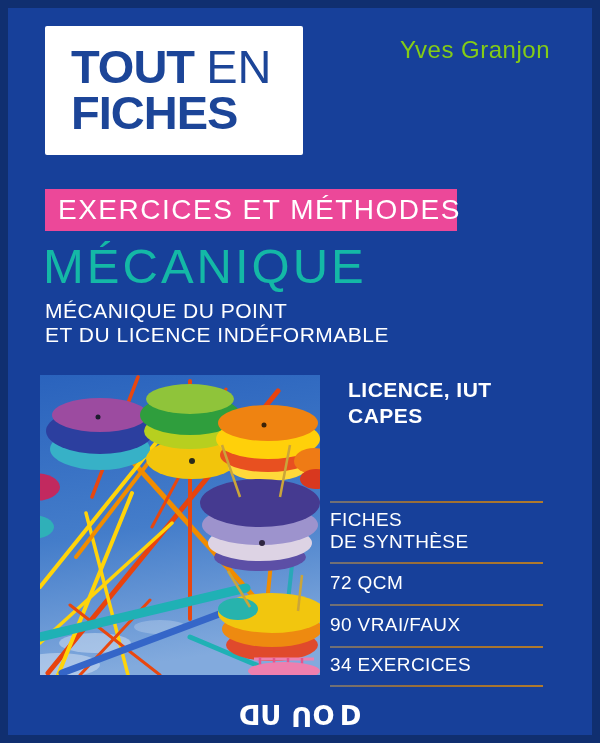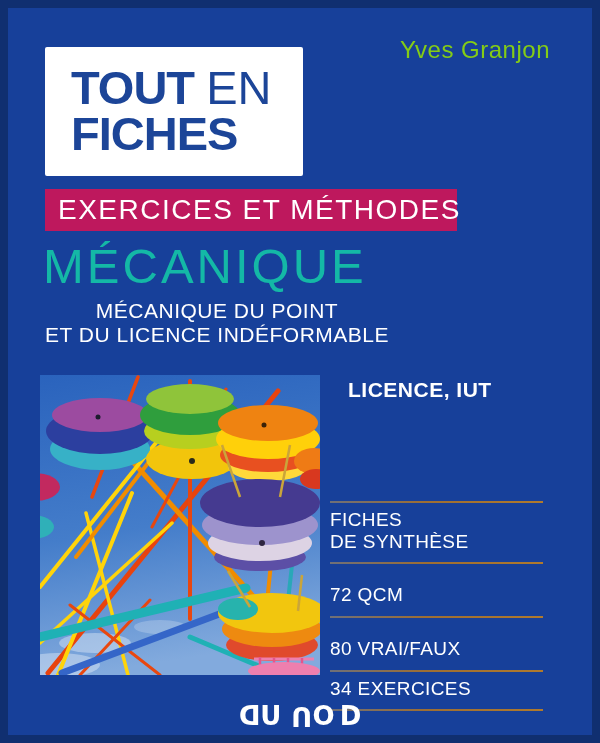--- a/index.html
+++ b/index.html
@@ -9,67 +9,67 @@
     box-shadow:inset 0 0 0 8px #102f70;
     overflow:hidden;
     font-family:"Liberation Sans", sans-serif;
     -webkit-font-smoothing:antialiased;
   }
   .author{
     position:absolute;top:36px;right:50px;
     color:#84cc16;font-size:24px;font-weight:400;letter-spacing:.5px;
   }
   .brand-box{
-    position:absolute;left:45px;top:47px;width:258px;height:129px;
+    position:absolute;left:45px;top:26px;width:258px;height:129px;
     background:#ffffff;border-radius:2px;
     color:#1c4598;
     padding:0;box-sizing:border-box;
   }
   .brand-line{display:block;margin-left:26px;line-height:.98;letter-spacing:-1px;}
   .brand-line1{margin-top:18px;font-size:47px;}
   .brand-line2{font-size:47px;}
   .w-bold{font-weight:800;}
   .w-light{font-weight:400;letter-spacing:0;}
   .banner{
     position:absolute;left:45px;top:189px;width:412px;height:42px;
-    background:#be185d;color:#fff;
+    background:#ec4899;color:#fff;
     font-size:28px;font-weight:400;letter-spacing:1.5px;
     line-height:42px;padding-left:13px;box-sizing:border-box;
     white-space:nowrap;
   }
   .title{
     position:absolute;left:43px;top:241px;
     color:#14b8a6;font-size:49px;font-weight:400;letter-spacing:3px;
     line-height:1.05;white-space:nowrap;
   }
   .subtitle{
     position:absolute;left:45px;top:299px;
     color:#fff;font-size:21px;font-weight:400;letter-spacing:.5px;line-height:1.12;
   }
-  .subtitle span{display:block;text-align:center;}
+  .subtitle span{display:block;}
   .photo{
     position:absolute;left:40px;top:375px;width:280px;height:300px;
     line-height:0;
   }
   .audience{
     position:absolute;left:330px;top:377px;
     color:#fff;font-size:21px;font-weight:700;letter-spacing:.5px;line-height:1.22;
   }
   .audience span{display:block;margin-left:18px;}
   .features{
     position:absolute;left:330px;top:501px;width:213px;color:#fff;
   }
   .rule{
     border:none;height:2px;margin:0;
     background:linear-gradient(90deg,#6f7078,#9d6e33 45%,#b07a2c);
   }
   .feat{font-size:19px;font-weight:400;letter-spacing:.4px;line-height:1.16;}
   .feat span{display:block;}
   .feat.two{padding:6px 0 9px 0;}
-  .feat.one{padding:20px 0 10px 0;}
+  .feat.one{padding:8px 0 10px 0;}
   .logo{
     position:absolute;left:0;right:0;top:701px;text-align:center;
     color:#fff;font-size:26px;font-weight:700;letter-spacing:5px;
     font-family:"DejaVu Sans","Liberation Sans",sans-serif;
   }
   .logo span{display:inline-block;}
   .flip-h{transform:scaleX(-1);}
   .flip-v{transform:rotate(180deg);}
 </style>
 </head>
@@ -191,35 +191,36 @@
         <line x1="234" y1="283" x2="234" y2="300" stroke="#e3558d" stroke-width="2.5"></line>
         <line x1="248" y1="283" x2="248" y2="300" stroke="#e3558d" stroke-width="2.5"></line>
         <line x1="262" y1="283" x2="262" y2="300" stroke="#e3558d" stroke-width="2.5"></line>
         <ellipse cx="244" cy="296" rx="36" ry="9" fill="#ee7fae"></ellipse>
       </g>
     </svg>
   </div>
 
   <div class="audience">
     <span>LICENCE, IUT</span>
+    <span>CAPES</span>
   </div>
 
   <div class="features">
     <hr class="rule">
     <div class="feat two">
       <span>FICHES</span>
       <span>DE SYNTHÈSE</span>
     </div>
     <hr class="rule">
     <div class="feat one">
       <span>72 QCM</span>
     </div>
     <hr class="rule">
     <div class="feat one">
-      <span>80 VRAI/FAUX</span>
+      <span>90 VRAI/FAUX</span>
     </div>
     <hr class="rule">
     <div class="feat two">
       <span>34 EXERCICES</span>
     </div>
     <hr class="rule">
   </div>
 
   <div class="logo"><span class="flip-h">D</span><span>U</span><span class="flip-v">U</span><span>O</span><span>D</span></div>
 

